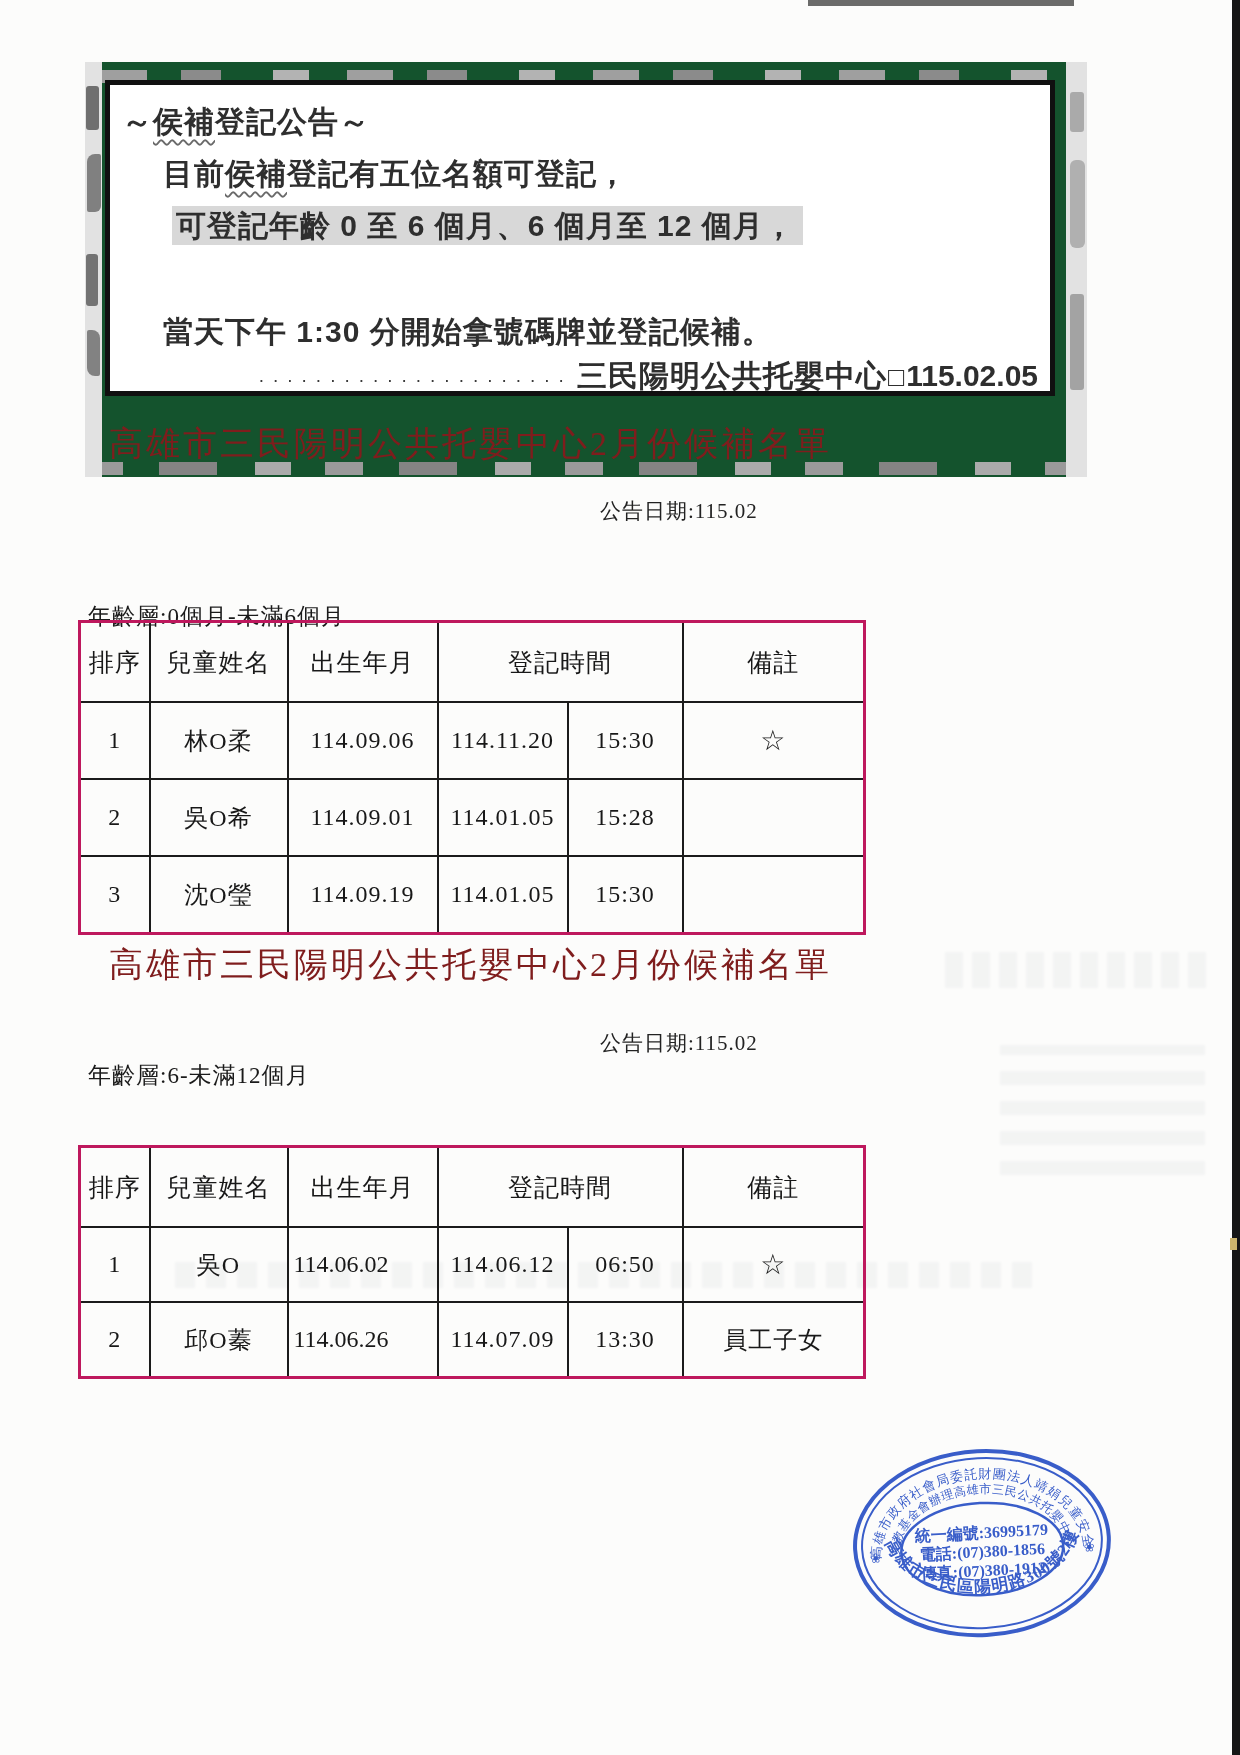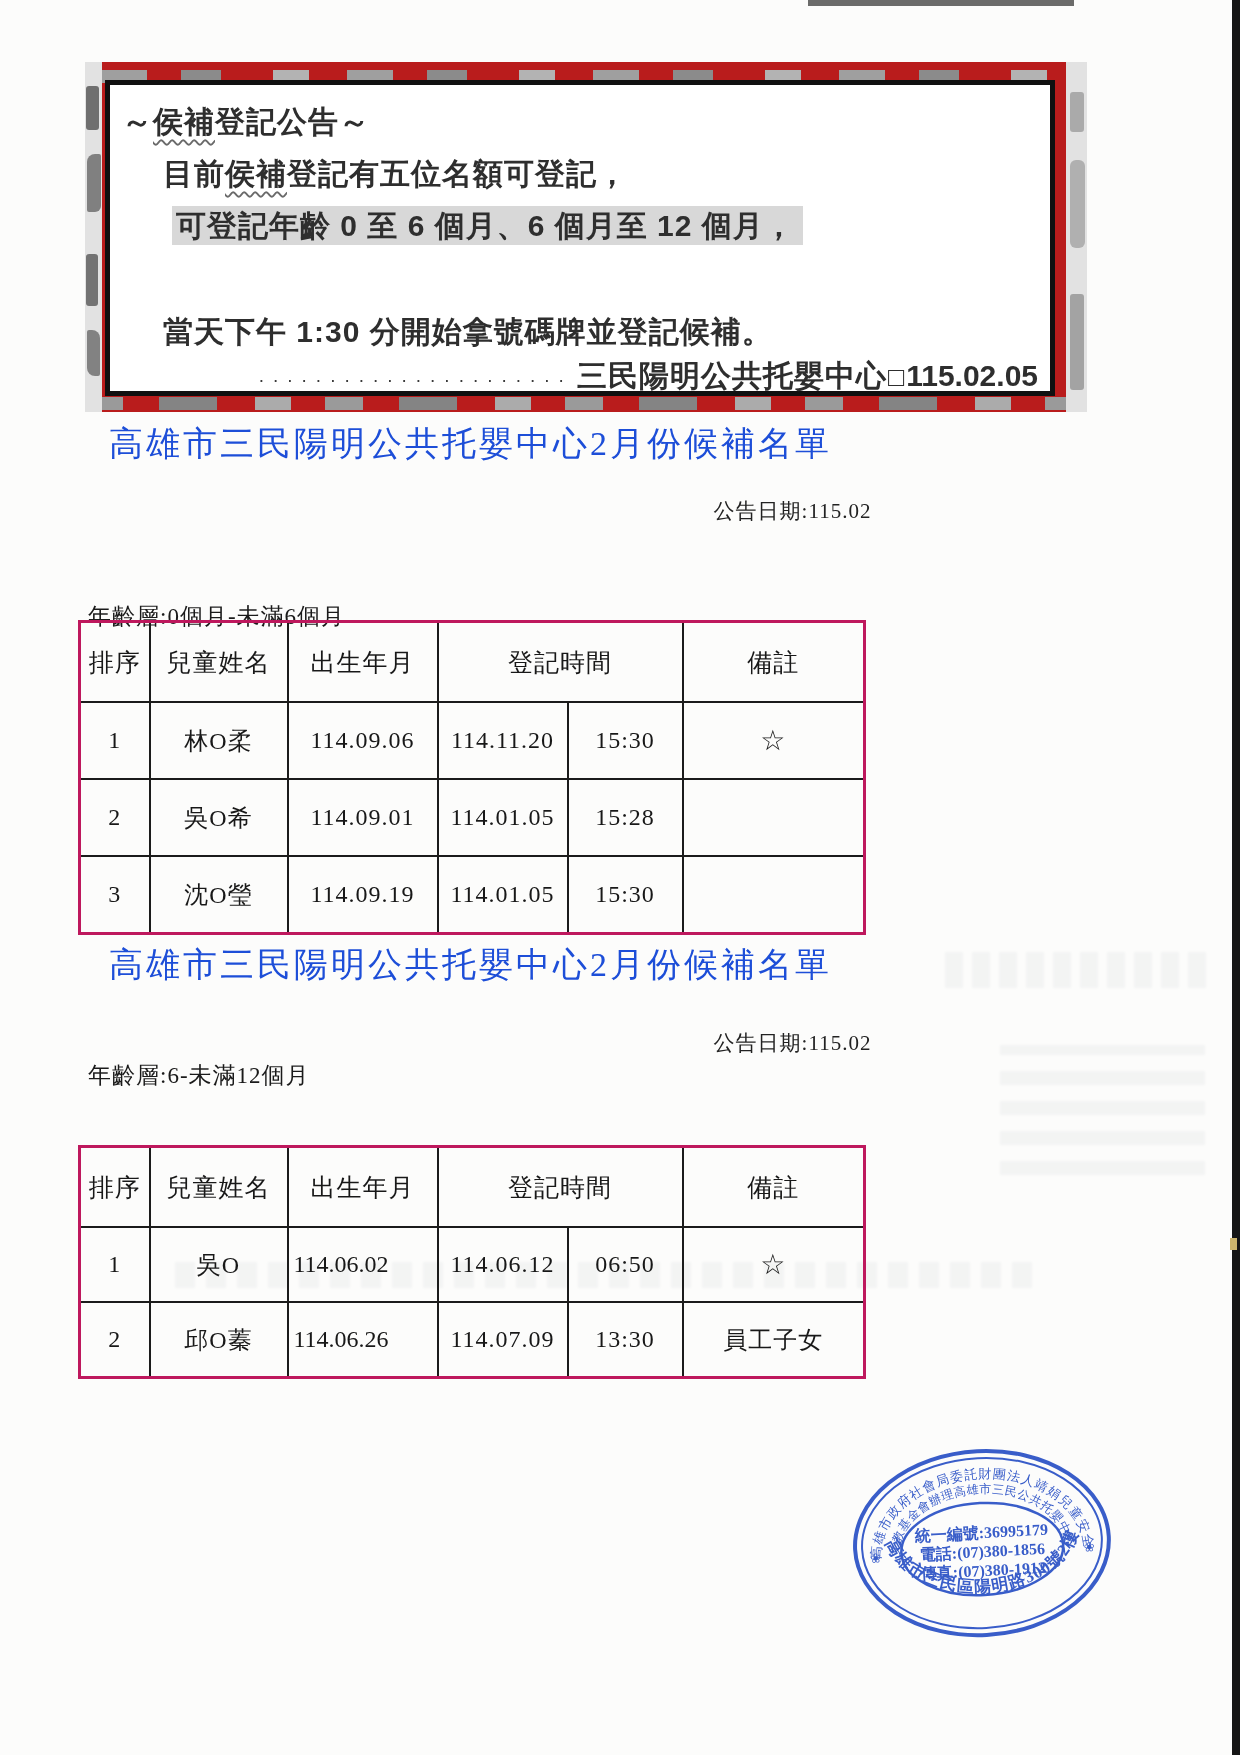--- a/index.html
+++ b/index.html
@@ -13,21 +13,21 @@
   .right-strip{position:absolute;right:0;top:0;width:8px;height:1755px;background:#161616;}
   .right-speck{position:absolute;right:3px;top:1238px;width:7px;height:12px;background:#cdb56d;}
   .bleed{position:absolute;opacity:.055;filter:blur(1.2px);pointer-events:none;}
   .bleed1{left:945px;top:952px;width:265px;height:36px;
     background:repeating-linear-gradient(90deg,#6b7480 0 18px,transparent 18px 27px);}
   .bleed2{left:175px;top:1262px;width:860px;height:26px;
     background:repeating-linear-gradient(90deg,#6b7480 0 20px,transparent 20px 31px);}
   .bleed3{left:1000px;top:1045px;width:205px;height:130px;
     background:repeating-linear-gradient(0deg,#6b7480 0 14px,transparent 14px 30px);}
   
-  .notice-wrap{position:absolute;left:85px;top:62px;width:1002px;height:350px;background:#b91c1c;border-radius:9px;}
+  .notice-wrap{position:absolute;left:85px;top:62px;width:1002px;height:415px;background:#14532d;border-radius:9px;}
   .pat{position:absolute;}
   .pat-top{left:0;top:8px;right:0;height:13px;
     background:repeating-linear-gradient(90deg,transparent 0 16px,#9f9f9f 16px 62px,transparent 62px 96px,#8b8b8b 96px 136px,transparent 136px 188px,#b3b3b3 188px 224px,transparent 224px 246px);}
   .pat-bottom{left:0;bottom:2px;right:0;height:13px;
     background:repeating-linear-gradient(90deg,#9a9a9a 0 38px,transparent 38px 74px,#848484 74px 132px,transparent 132px 170px,#ababab 170px 206px,transparent 206px 240px);}
   .pat-left{left:0;top:0;bottom:0;width:17px;background:#e2e2e2;}
   .pat-right{right:0;top:0;bottom:0;width:21px;background:#e2e2e2;}
   .blob{position:absolute;background:#787878;border-radius:3px;}
   .bl1{left:1px;top:24px;width:13px;height:44px;background:#6f6f6f;}
   .bl2{left:2px;top:92px;width:14px;height:58px;background:#808080;border-radius:8px 2px 6px 2px;}
@@ -47,24 +47,24 @@
   .n5{left:53px;top:230px;}
   .n6{left:0;top:274px;width:928px;text-align:right;}
   .wavy{text-decoration-line:underline;text-decoration-style:wavy;text-decoration-color:#6a6a6a;text-decoration-thickness:2px;text-underline-offset:7px;}
   .hl{background:#d8d8d8;padding:3px 8px 3px 4px;margin-left:12px;}
   .dots{font-size:19px;font-weight:400;letter-spacing:9px;color:#3a3a3a;vertical-align:4px;}
   .sname{margin-left:4px;}
   .sbox{font-weight:400;font-size:27px;margin:0 1px;}
   .sdate{letter-spacing:0;}
   
   .sec-title{position:absolute;left:78px;width:785px;text-align:center;
-    font-size:34px;letter-spacing:3px;color:#1d4ed8;white-space:nowrap;}
+    font-size:34px;letter-spacing:3px;color:#7f1d1d;white-space:nowrap;}
   .t1{top:421px;}
   .t2{top:942px;}
-  .ann-date{position:absolute;left:600px;width:385px;text-align:center;font-size:21px;letter-spacing:1px;color:#222;}
+  .ann-date{position:absolute;left:600px;width:385px;text-align:left;font-size:21px;letter-spacing:1px;color:#222;}
   .d1{top:497px;}
   .d2{top:1029px;}
   .age-label{position:absolute;left:88px;font-size:23px;letter-spacing:1px;color:#1a1a1a;}
   .a1{top:569px;margin-top:32px;}
   .a2{top:1060px;}
   
   table.wtable{position:absolute;left:78px;width:785px;border-collapse:collapse;table-layout:fixed;
     font-family:"Liberation Serif","DejaVu Serif",serif;}
   .wtable th,.wtable td{border:2px solid #1b1b1b;text-align:center;vertical-align:middle;
     font-weight:400;font-size:24px;color:#181818;padding:0;letter-spacing:1px;}

